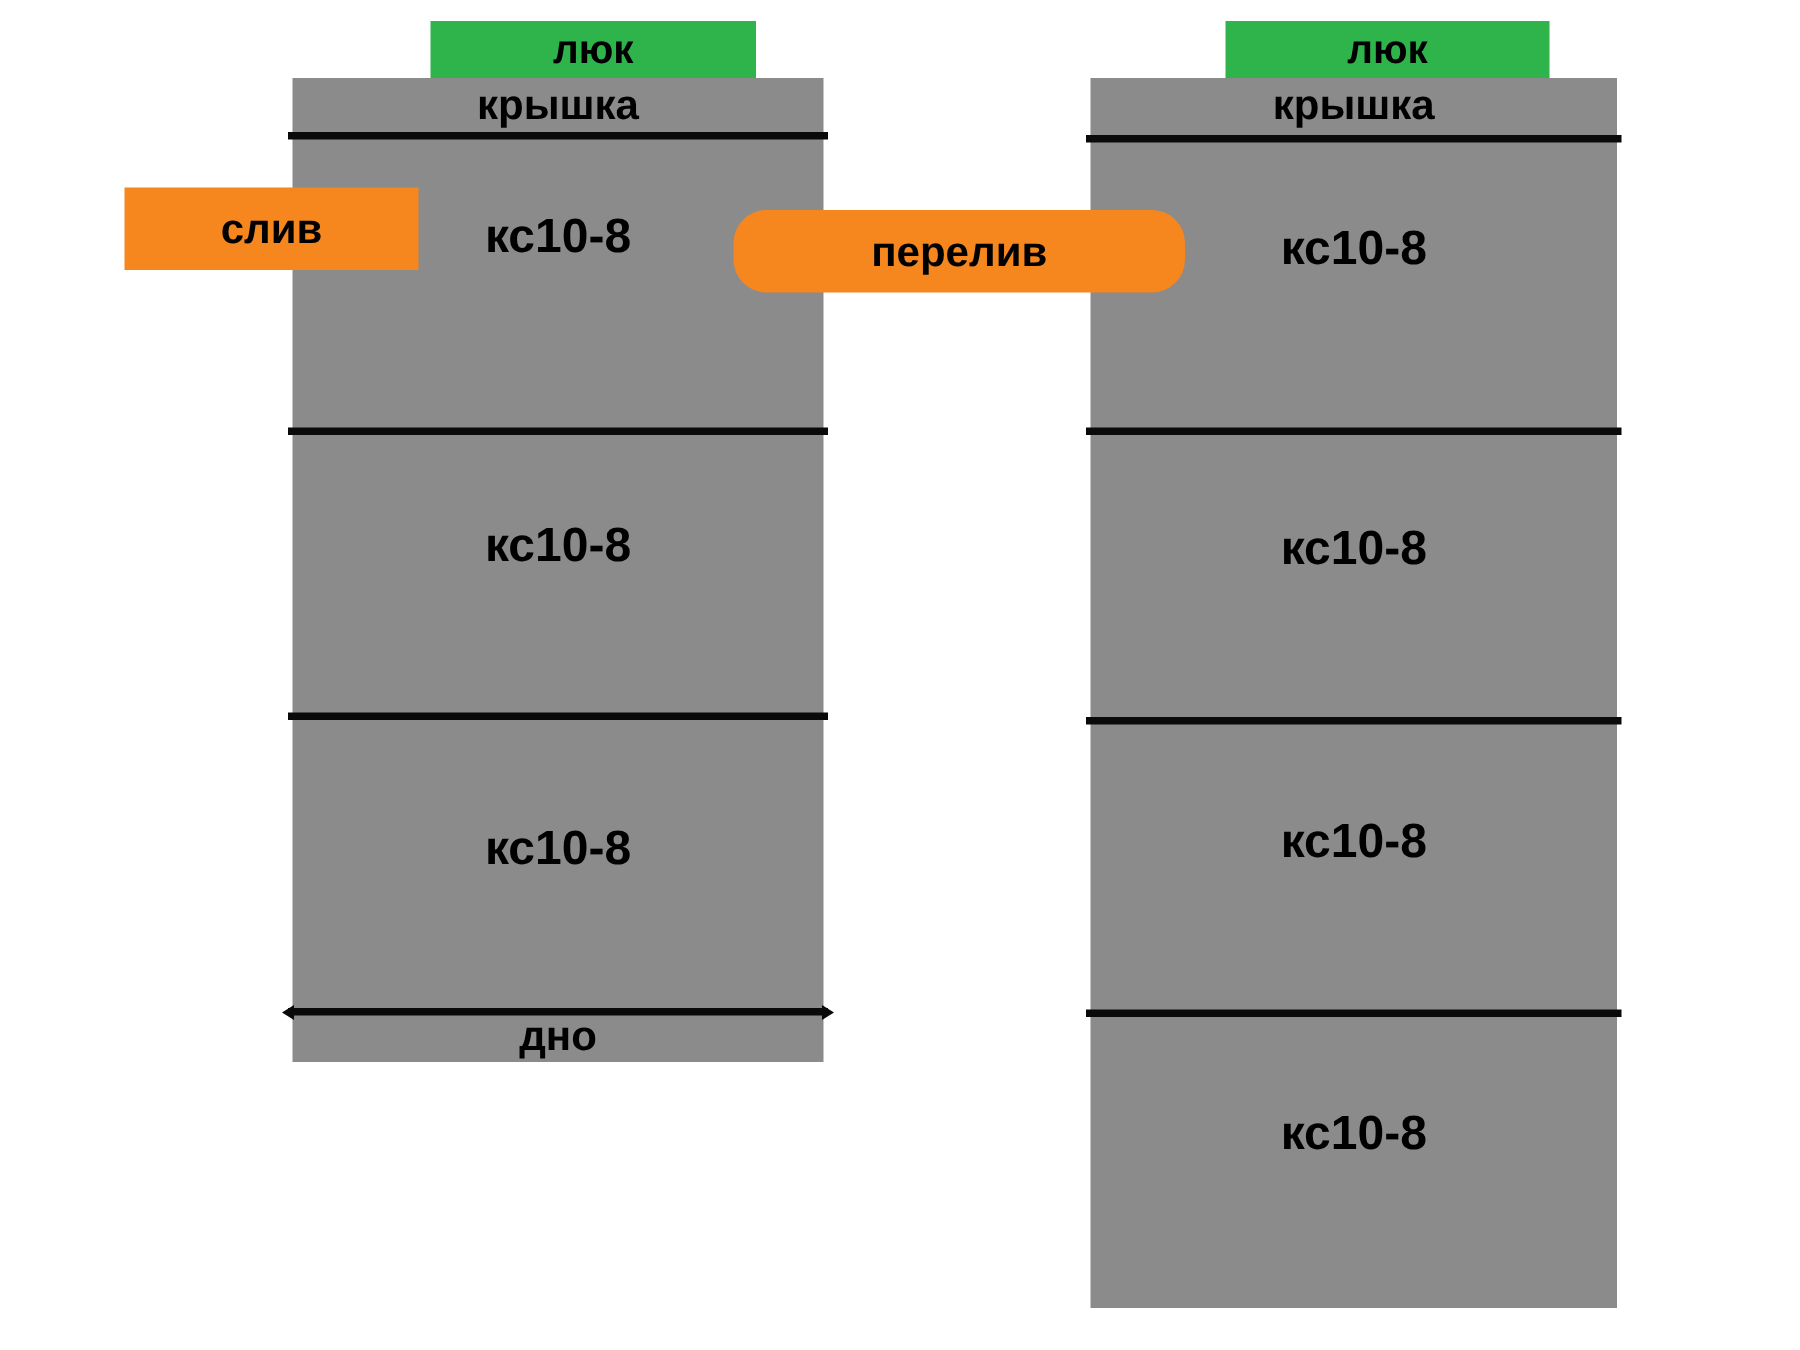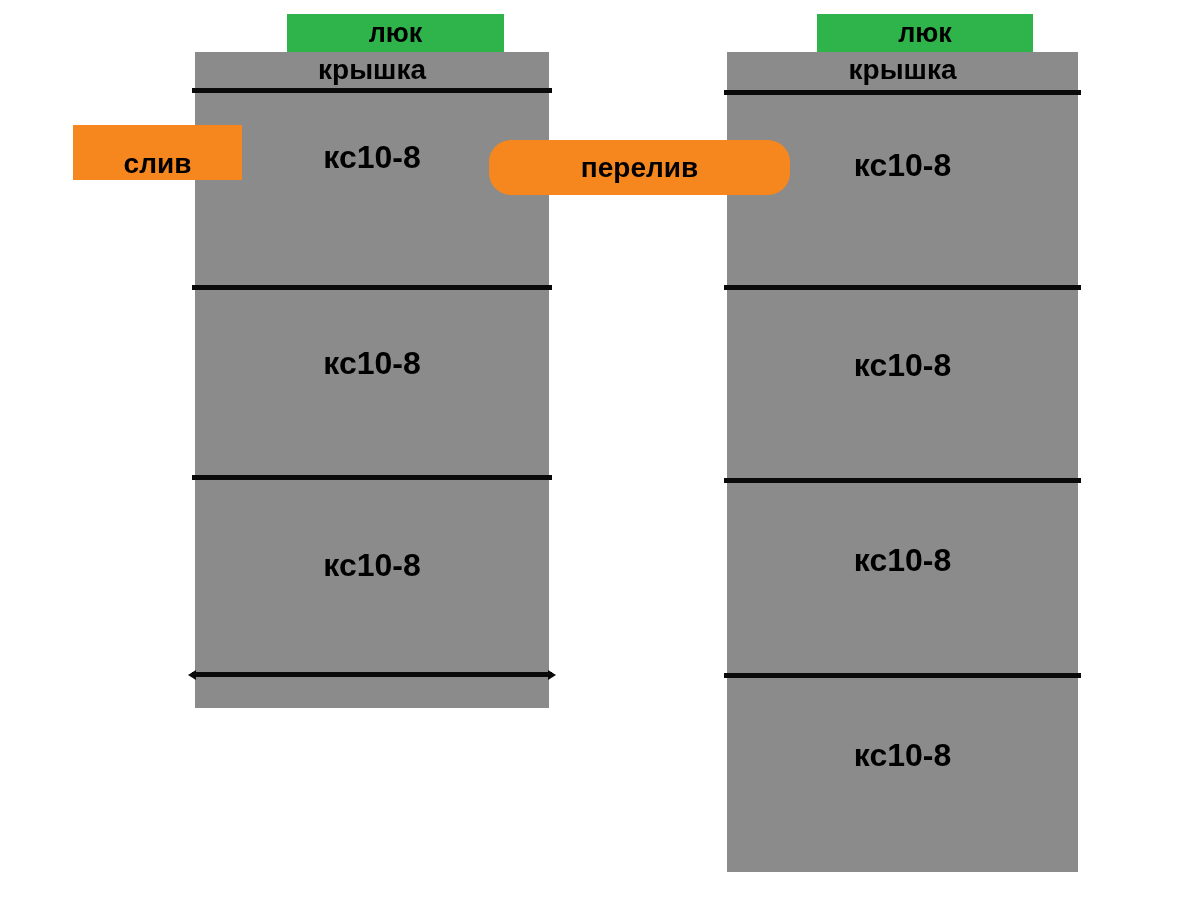--- a/index.html
+++ b/index.html
@@ -86,21 +86,21 @@
   
   .badge {
     position: absolute;
     background: var(--badge-orange, #f6871f);
     display: flex;
     align-items: center;
     justify-content: center;
     font-size: 28px;
     z-index: 3;
   }
-  .badge.drain    { left: 73px;  top: 125px; width: 169px; height: 55px; align-items: flex-end; }
+  .badge.drain    { left: 83px;  top: 125px; width: 196px; height: 55px; }
   .badge.overflow { left: 489px; top: 140px; width: 301px; height: 55px; border-radius: 22px; }
 
   .tank.left  { left: 195px; top: 52px; width: 354px; height: 656px; }
   .tank.right { left: 727px; top: 52px; width: 351px; height: 820px; }
   .hatch.left  { left: 267px; top: 14px; width: 217px; height: 38px; }
   .hatch.right { left: 797px; top: 14px; width: 216px; height: 38px; }
 </style>
 </head>
 <body>
 
@@ -112,20 +112,21 @@
 
   <div class="tank left">
     <div class="lid-label">крышка</div>
     <div class="hline" style="top:36px"></div>
     <div class="ring-label" style="top:88px">кс10-8</div>
     <div class="hline" style="top:233px"></div>
     <div class="ring-label" style="top:294px">кс10-8</div>
     <div class="hline" style="top:423px"></div>
     <div class="ring-label" style="top:496px">кс10-8</div>
     <div class="hline dim" style="top:620px"></div>
+    <div class="bottom-label" style="top:621px">дно</div>
   </div>
 
   <div class="hatch right">
     <span>люк</span>
   </div>
 
   <div class="tank right">
     <div class="lid-label">крышка</div>
     <div class="hline" style="top:38px"></div>
     <div class="ring-label" style="top:96px">кс10-8</div>

